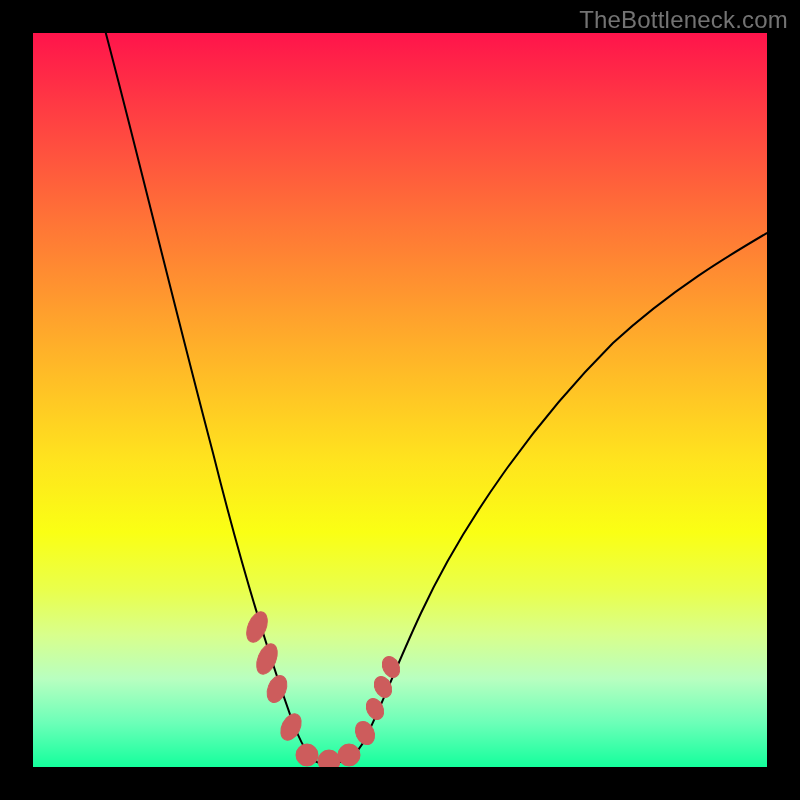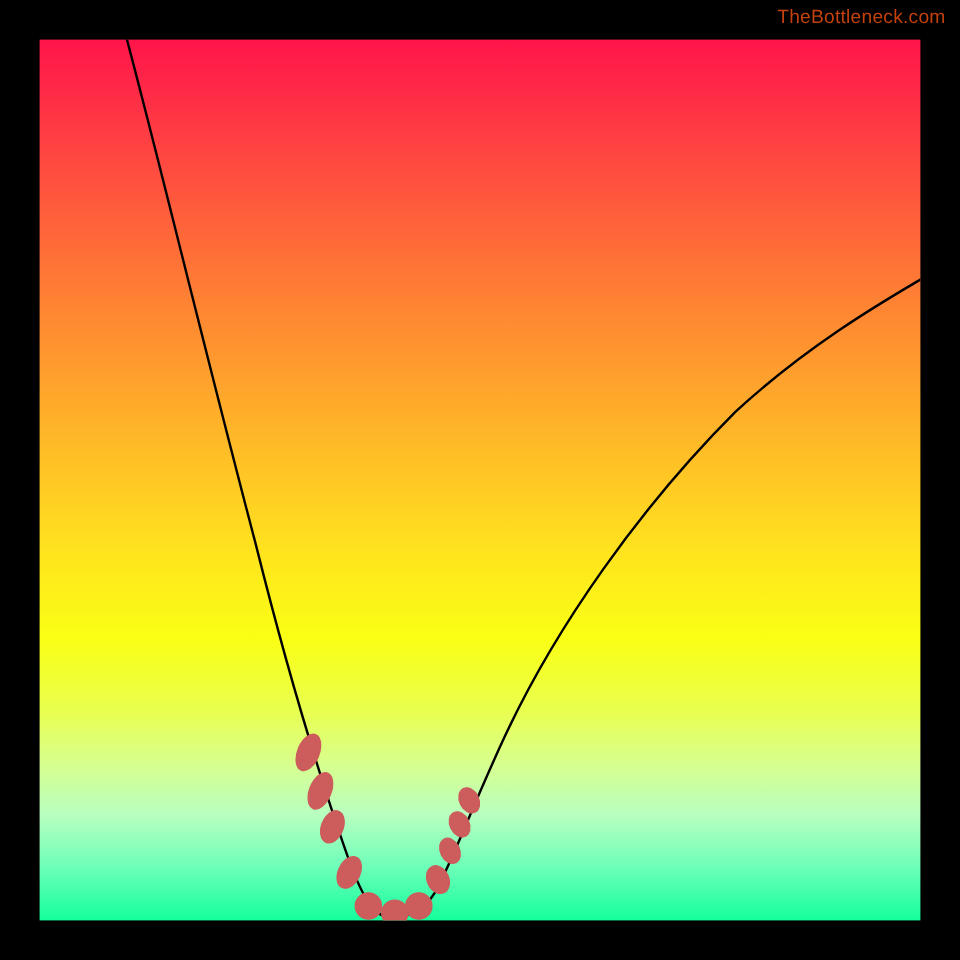--- a/index.html
+++ b/index.html
@@ -35,22 +35,22 @@
   .curve-svg {
     position: absolute;
     left: 0; top: 0;
     width: 100%;
     height: 100%;
   }
   .watermark {
     position: absolute;
     top: 6px;
     right: 12px;
-    color: #c2410c;
-    font-size: 16px;
+    color: #737373;
+    font-size: 24px;
     letter-spacing: 0.2px;
     font-weight: 400;
   }
 </style>
 </head>
 <body>
 
 <div class="plot-area">
   <svg class="curve-svg" viewBox="0 0 734 734" preserveAspectRatio="none">
 

